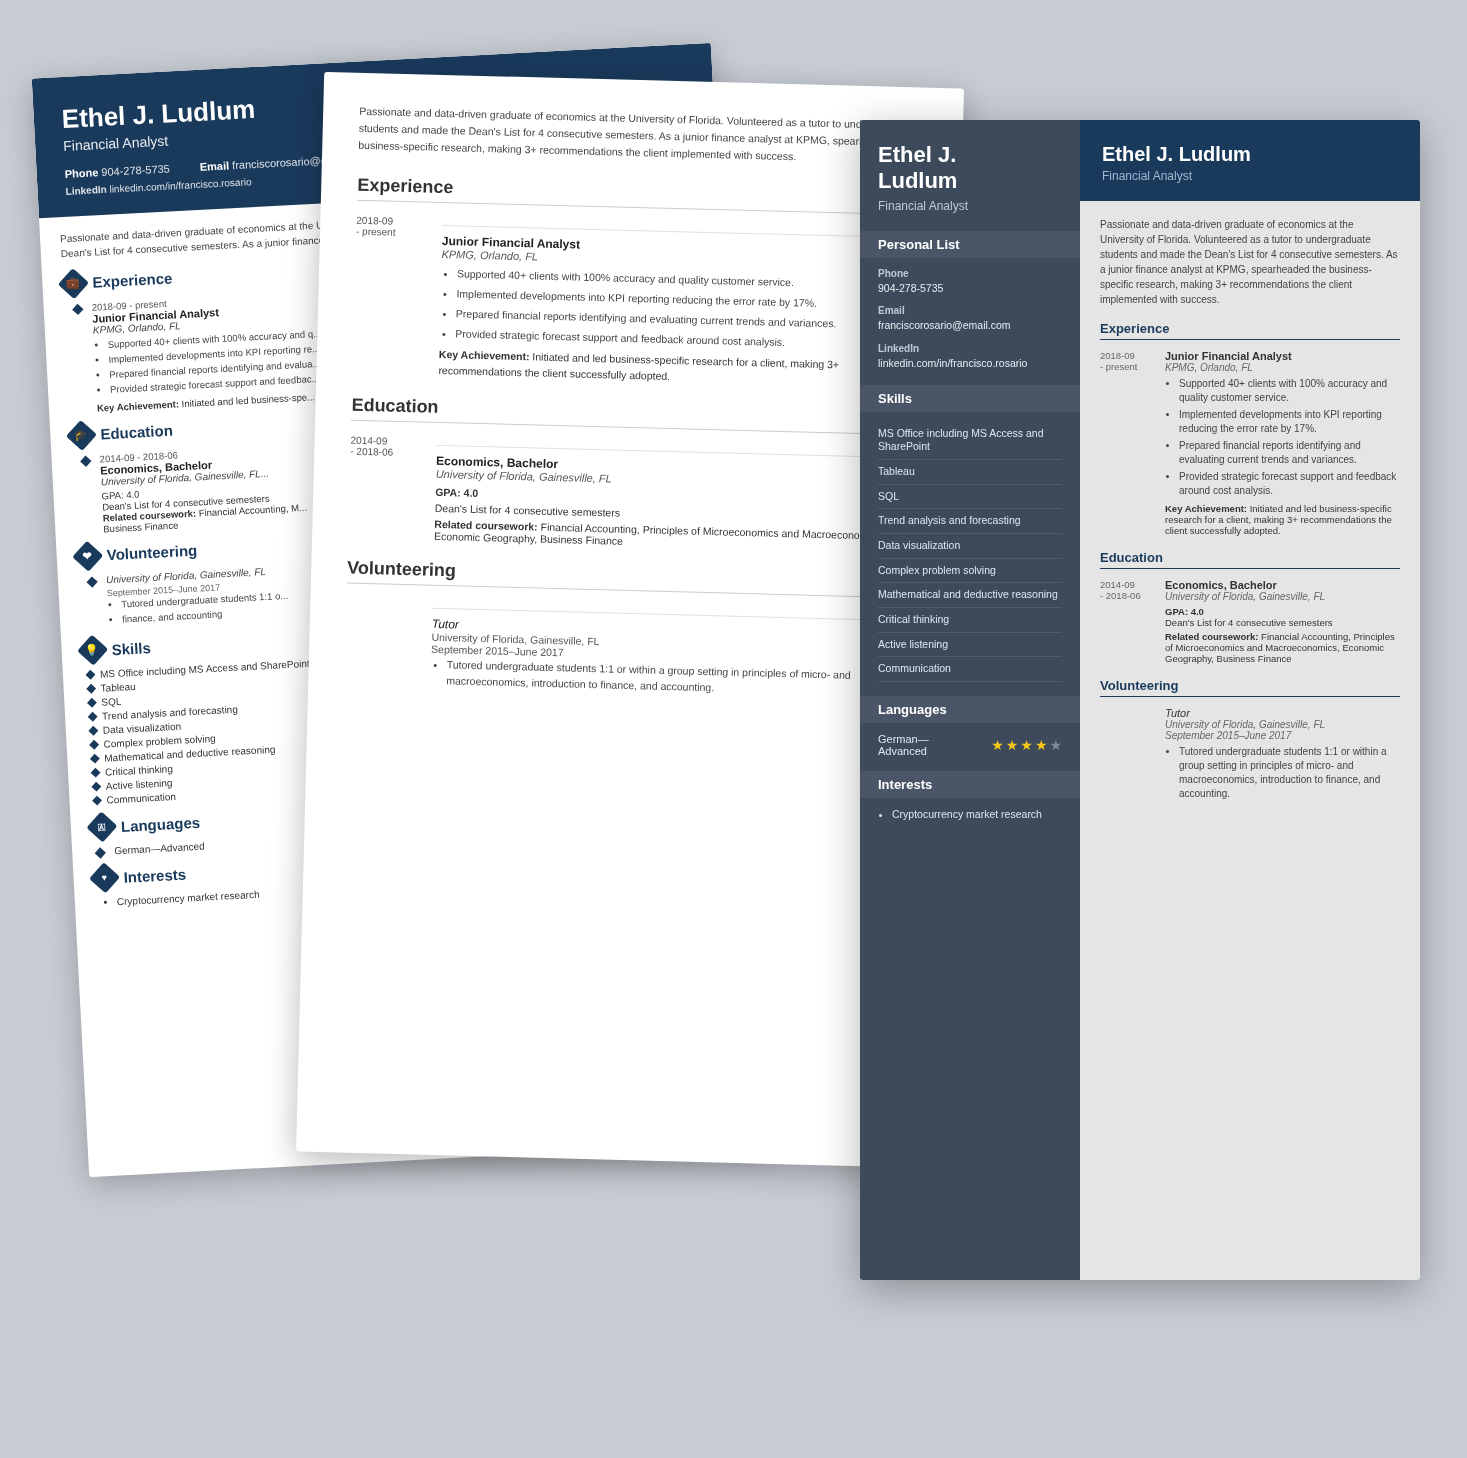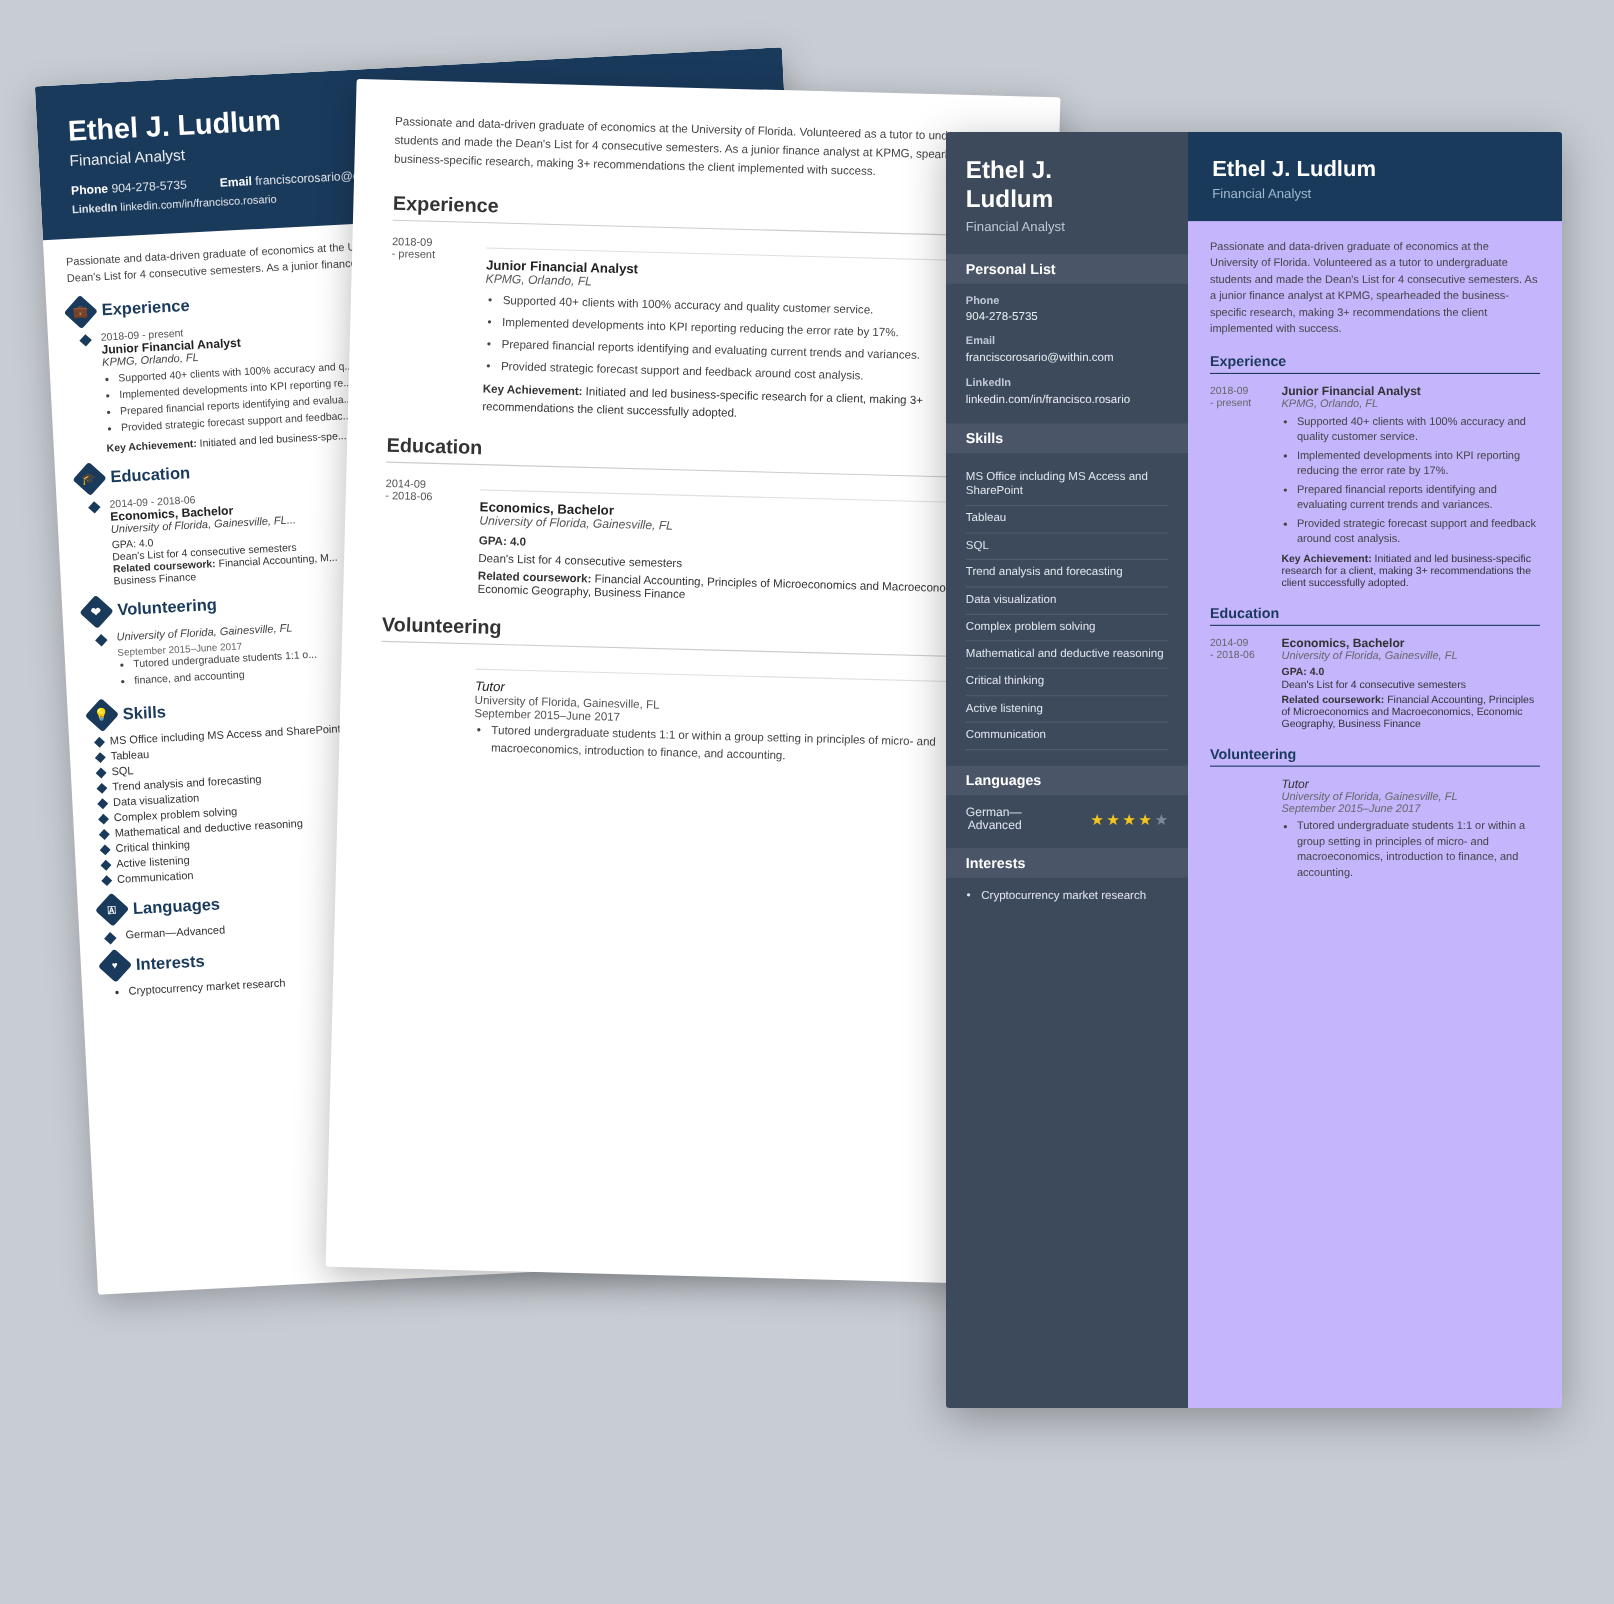--- a/index.html
+++ b/index.html
@@ -219,21 +219,21 @@
       margin: 8px 0;
     }
 
     
     .resume-front {
       position: absolute;
       top: 120px;
       left: 860px;
       width: 560px;
       height: 1160px;
-      background: #c4b5fd;
+      background: #e5e5e5;
       box-shadow: 0 10px 40px rgba(0,0,0,0.30);
       border-radius: 3px;
       overflow: hidden;
       display: flex;
       flex-direction: column;
     }
     .rf-body {
       display: flex;
       flex: 1;
     }
@@ -291,21 +291,20 @@
     }
     .rf-lang-item {
       display: flex;
       justify-content: space-between;
       align-items: center;
       margin-bottom: 8px;
     }
     .rf-lang-name {
       font-size: 11px;
       color: #e0e6ee;
-      text-align: right;
     }
     .rf-stars {
       display: flex;
       gap: 2px;
     }
     .rf-star {
       font-size: 14px;
     }
     .rf-star.filled { color: #f5c518; }
     .rf-star.empty { color: #7a8a9a; }
@@ -615,21 +614,21 @@
       <div class="rf-subtitle">Financial Analyst</div>
 
       <div class="rf-section-label">Personal List</div>
 
       <div class="rf-info-item">
         <div class="rf-info-label">Phone</div>
         <div class="rf-info-value">904-278-5735</div>
       </div>
       <div class="rf-info-item">
         <div class="rf-info-label">Email</div>
-        <div class="rf-info-value">franciscorosario@within.com</div>
+        <div class="rf-info-value">franciscorosario@email.com</div>
       </div>
       <div class="rf-info-item">
         <div class="rf-info-label">LinkedIn</div>
         <div class="rf-info-value">linkedin.com/in/francisco.rosario</div>
       </div>
 
       <div class="rf-section-label">Skills</div>
       <ul class="rf-skills-list">
         <li>MS Office including MS Access and SharePoint</li>
         <li>Tableau</li>

